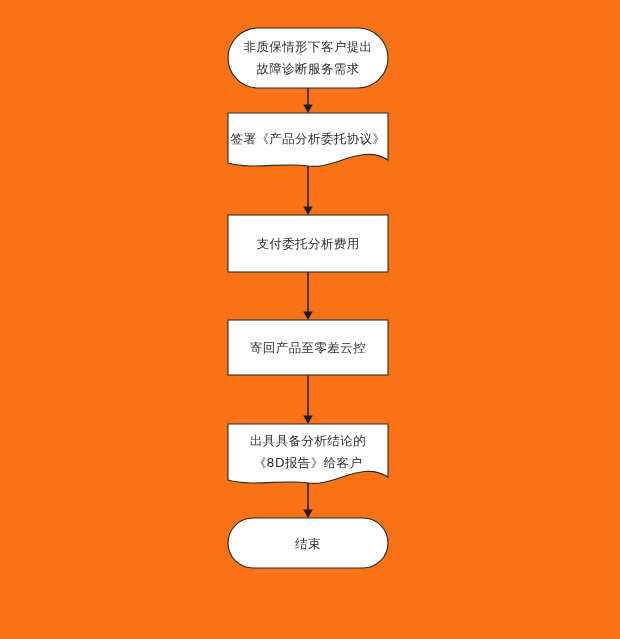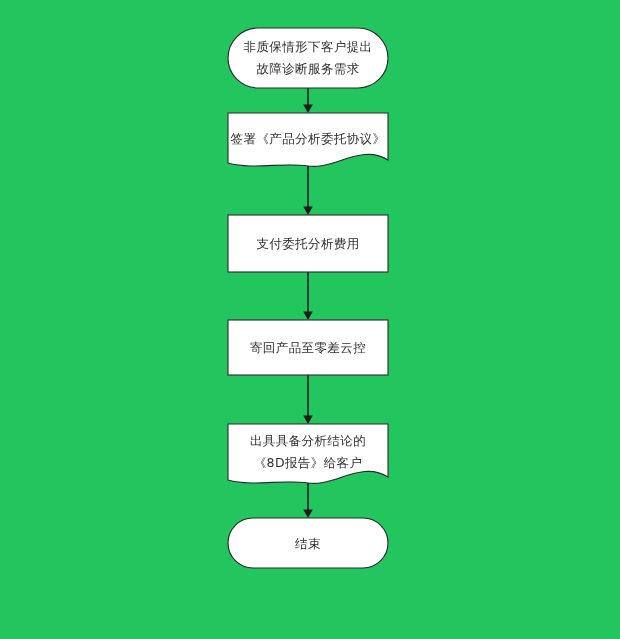--- a/index.html
+++ b/index.html
@@ -8,21 +8,21 @@
     padding: 0;
     background: #ffffff;
   }
   body {
     font-family: "DejaVu Sans", "Liberation Sans", sans-serif;
   }
   #canvas {
     position: relative;
     width: 620px;
     height: 639px;
-    background: #22c55e;
+    background: #f97316;
     overflow: hidden;
   }
   #flow-svg {
     position: absolute;
     top: 0;
     left: 0;
     width: 620px;
     height: 639px;
     display: block;
   }

